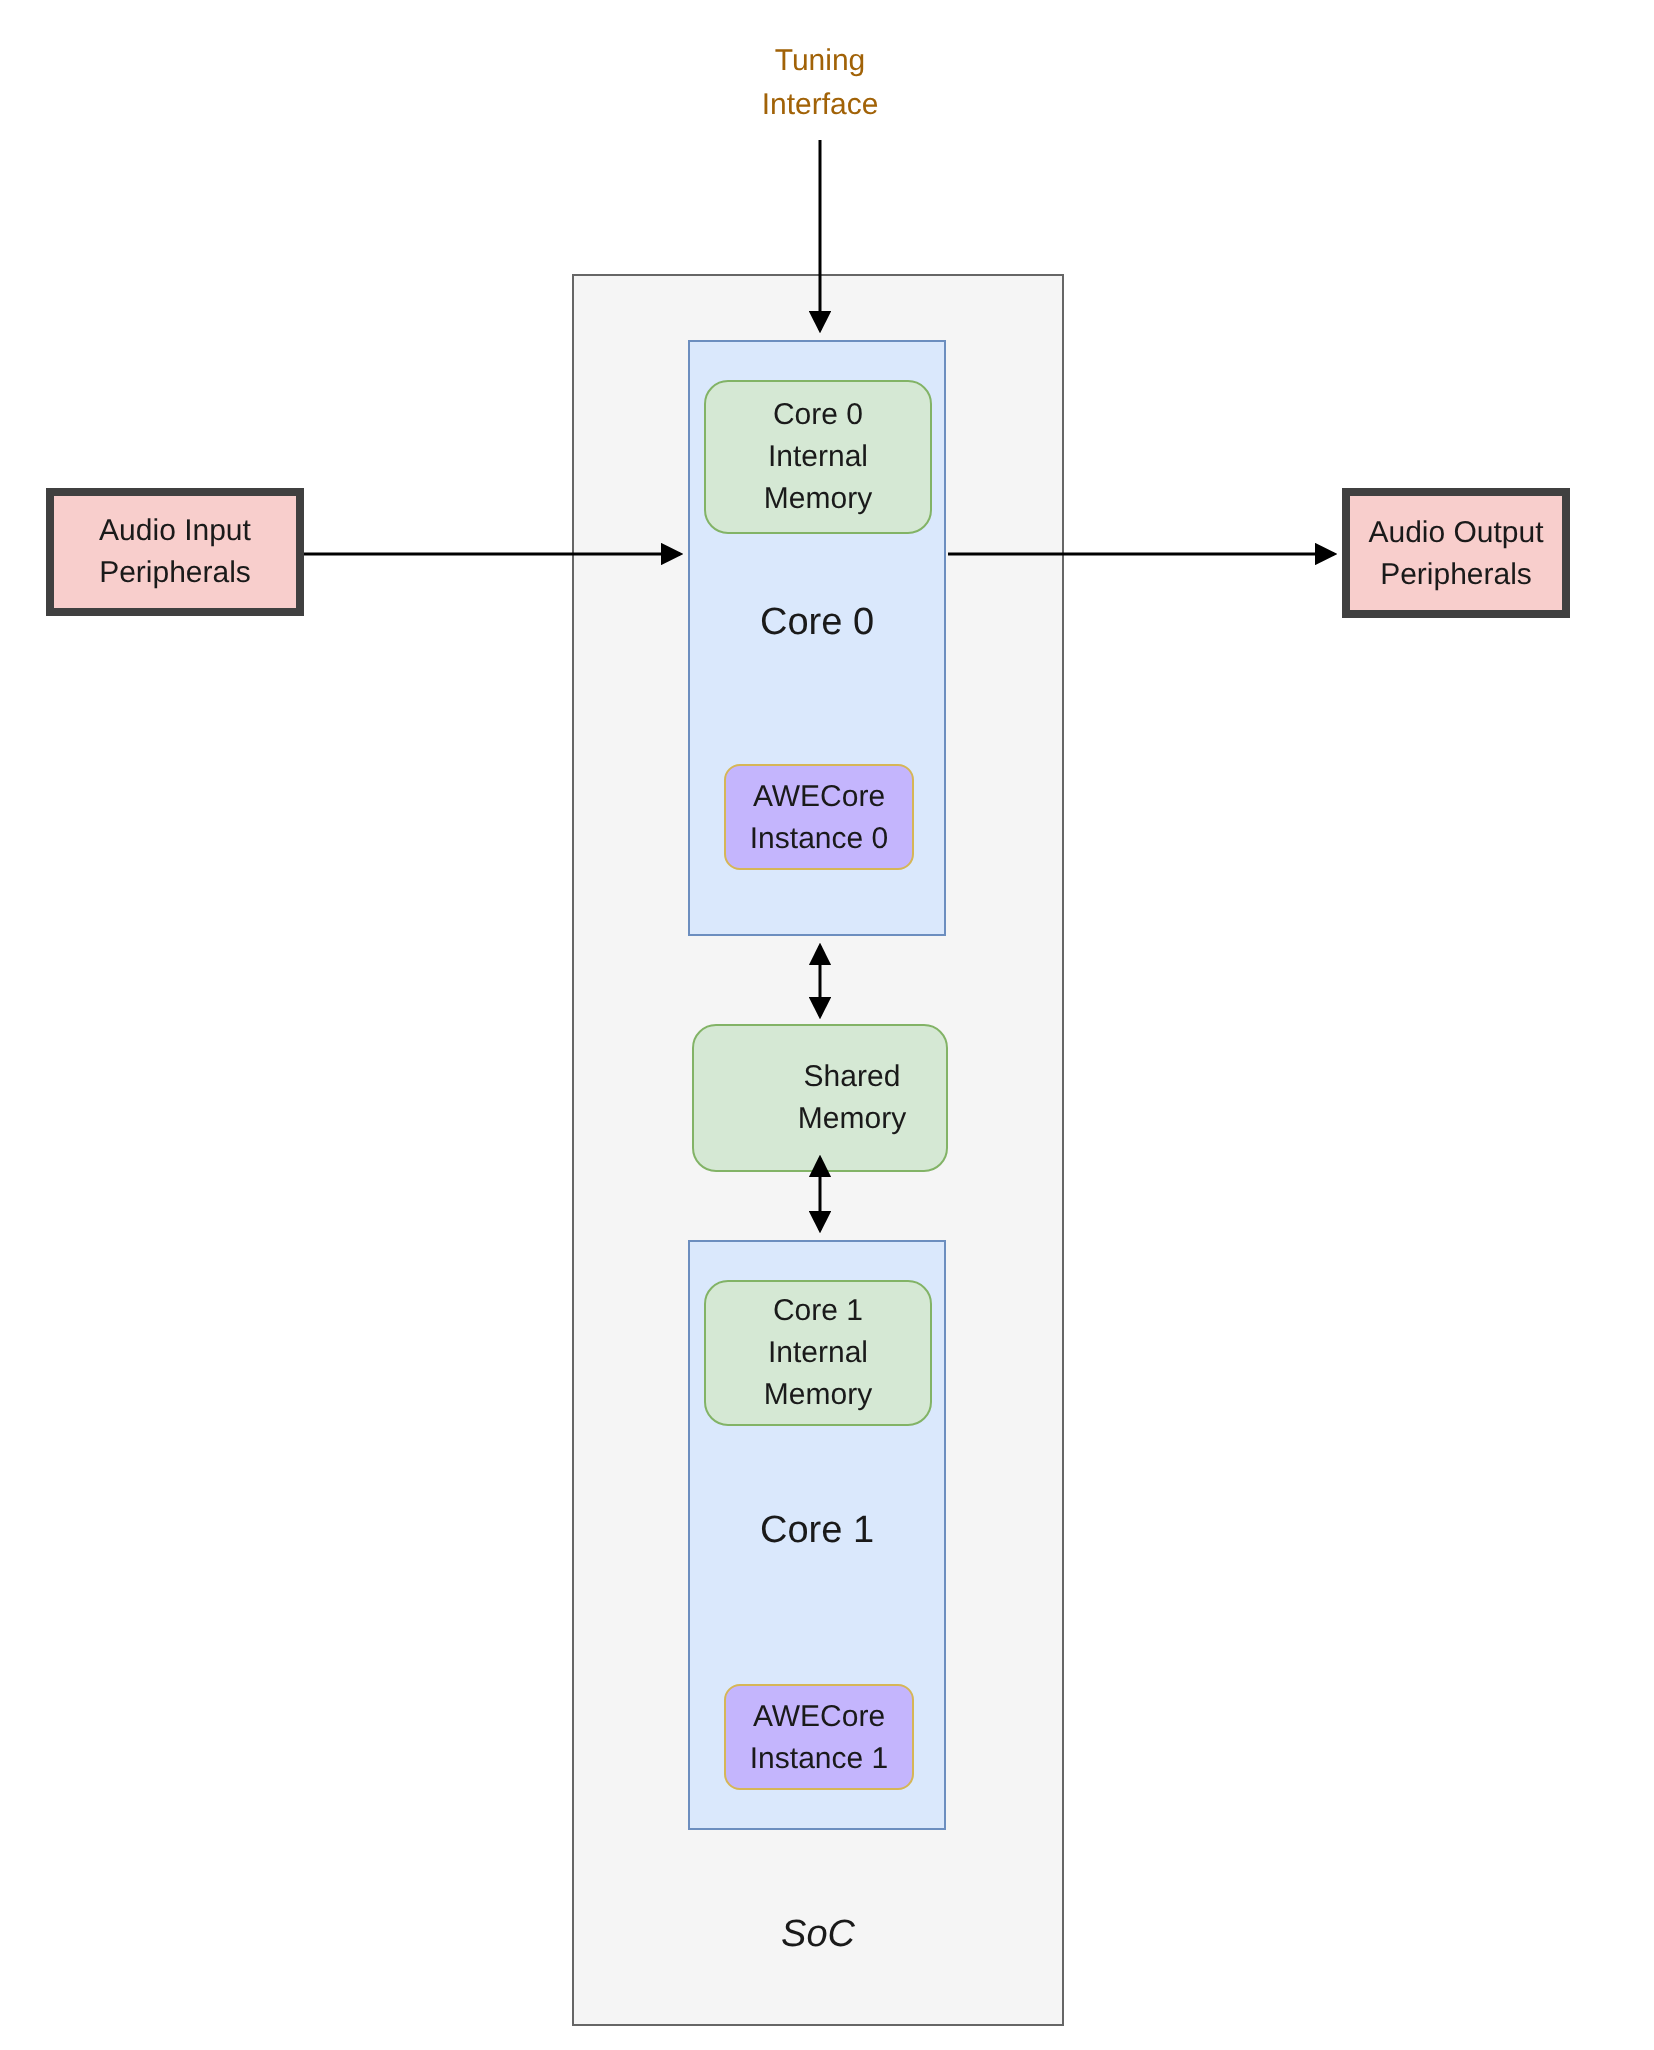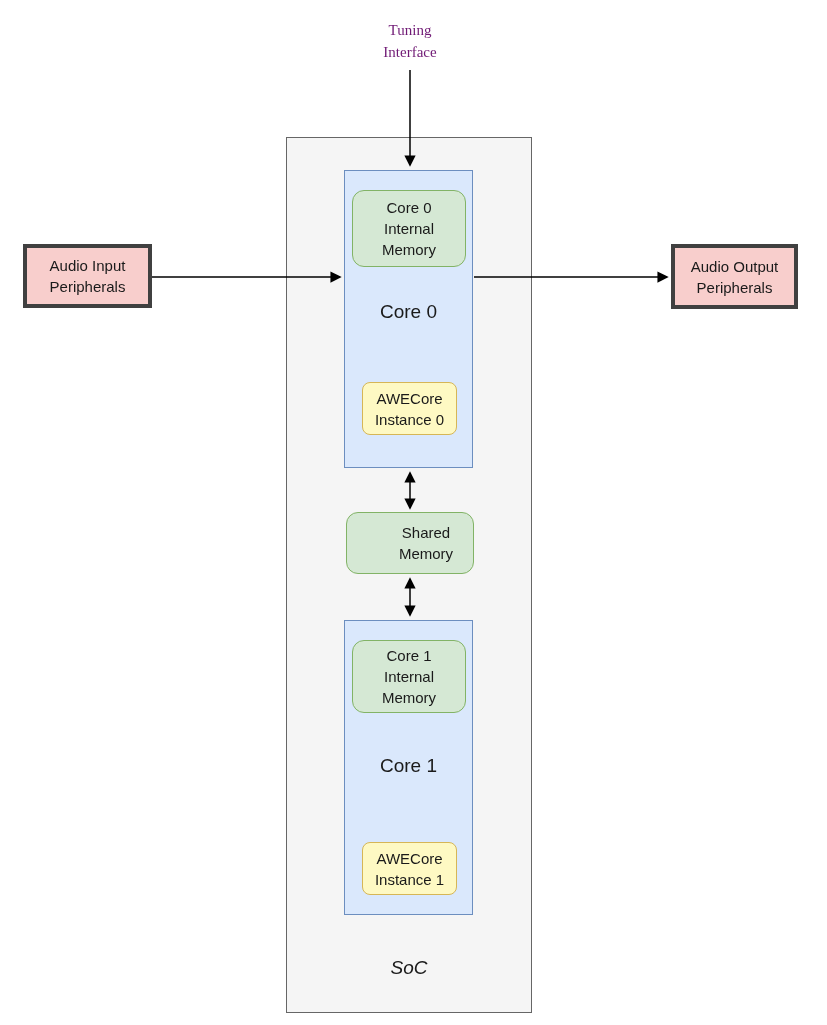--- a/index.html
+++ b/index.html
@@ -49,56 +49,55 @@
     display: flex; align-items: center; justify-content: center;
     font-size: 19px; color: #1a1a1a;
     width: 129px; height: 28px;
   }
   .mem-box {
     background: #d5e8d4;
     border: 1px solid #82b366;
     border-radius: 12px;
   }
   .awecore-box {
-    background: #fef9c3;
+    background: #c4b5fd;
     border: 1px solid #d6b656;
     border-radius: 8px;
   }
   .peripheral-box {
     background: #f8cecc;
     border: 4px solid #404040;
   }
   .float-label {
     position: absolute;
     display: flex; align-items: center; justify-content: center;
     text-align: center;
     white-space: pre-line;
     font-size: 15px;
     line-height: 1.45;
-    color: #701a75;
-    font-family: Liberation Serif, serif;
+    color: #a16207;
   }
   .arrow-layer {
     position: absolute;
     left: 0; top: 0;
     pointer-events: none;
   }
 
   
   #core0      { left: 344px; top: 170px; width: 129px; height: 298px; }
   #core0-mem  { left: 352px; top: 190px; width: 114px; height: 77px; }
   #core0-label{ left: 344px; top: 298px; }
   #awecore0   { left: 362px; top: 382px; width: 95px;  height: 53px; }
-  #shared-mem { left: 346px; top: 512px; width: 128px; height: 62px; padding-left: 32px; }
+  #shared-mem { left: 346px; top: 512px; width: 128px; height: 74px; padding-left: 32px; }
   #core1      { left: 344px; top: 620px; width: 129px; height: 295px; }
   #core1-mem  { left: 352px; top: 640px; width: 114px; height: 73px; }
   #core1-label{ left: 344px; top: 752px; }
   #awecore1   { left: 362px; top: 842px; width: 95px;  height: 53px; }
   #audio-in   { left: 23px;  top: 244px; width: 129px; height: 64px; }
-  #audio-out  { left: 671px; top: 244px; width: 127px; height: 65px; }
+  #audio-out  { left: 671px; top: 244px; width: 114px; height: 65px; }
   #tuning-label { left: 340px; top: 18px; width: 140px; height: 48px; }
 </style>
 </head>
 <body>
 
 <div class="canvas">
 
   <div class="soc-box"></div>
   <div class="soc-label">SoC</div>
 

